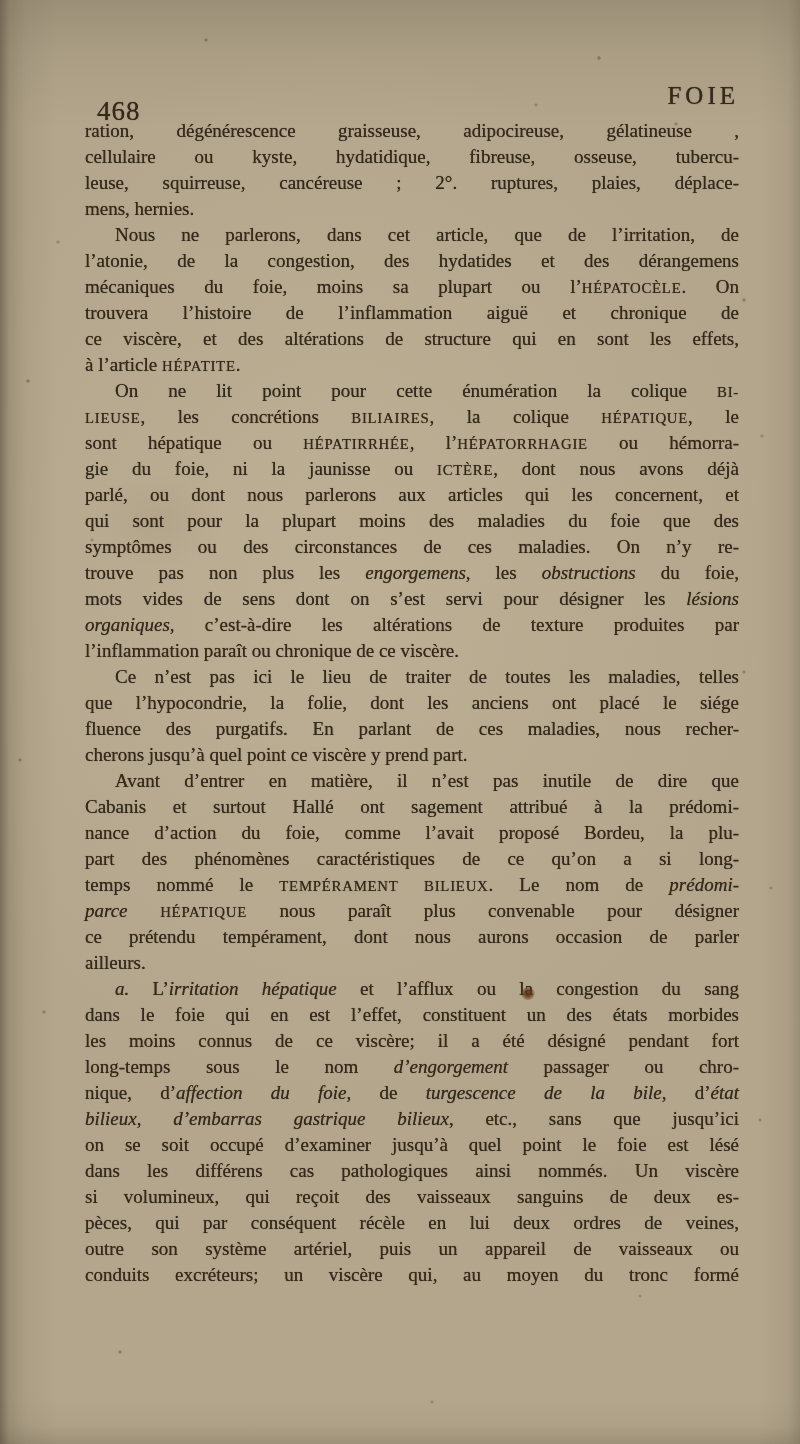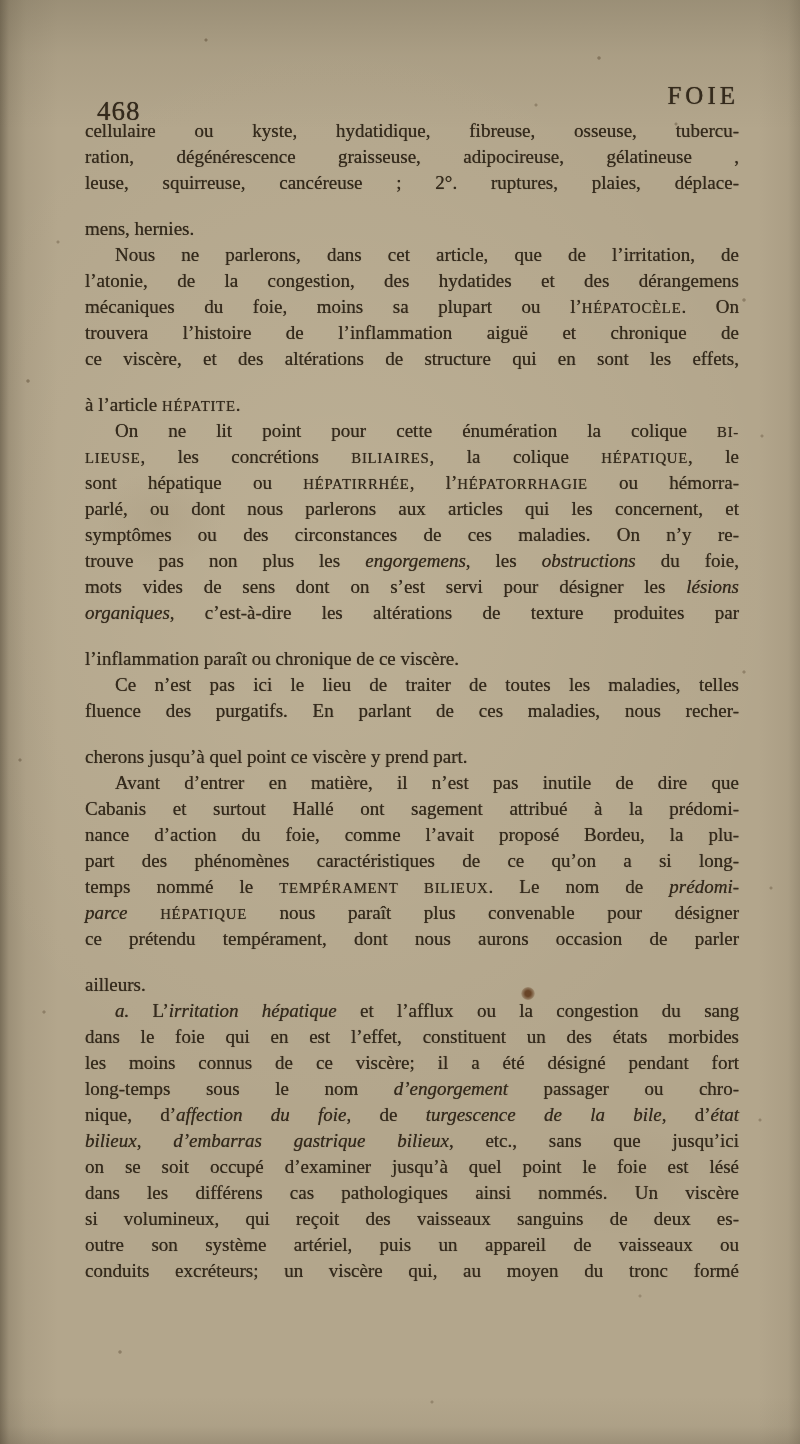--- a/index.html
+++ b/index.html
@@ -55,76 +55,80 @@
   .running-title{
     text-align:right;font-size:25px;letter-spacing:4px;
     text-shadow:0 0 0.9px rgba(52,42,28,0.95);
   }
   .text-block{
     position:absolute;left:85px;top:118px;width:654px;
     font-size:19px;line-height:26px;
     text-shadow:0 0 0.7px rgba(52,42,28,0.85);
   }
   .line{height:26px;text-align:justify;text-align-last:justify;}
-  .line.end{text-align:left;text-align-last:left;margin-top:20px;}
+  .line.end{text-align:left;text-align-last:left;}
   .line.indent{text-indent:30px;}
   .sc{font-size:0.78em;letter-spacing:0.05em;}
   .i{font-style:italic;}
   .ink-blot{
     position:absolute;left:521px;top:987px;width:14px;height:13px;border-radius:50%;
     background:radial-gradient(circle, rgba(92,52,22,0.85) 0 30%, rgba(92,52,22,0.38) 60%, transparent 78%);
   }
 </style>
 </head>
 <body>
 
 <div class="page">
   <div class="edge-shade"></div>
   <div class="speckles"></div>
   <header class="page-header">
     <span class="page-number">468</span>
     <div class="running-title">FOIE</div>
   </header>
   <main class="text-block" id="text-block">
+      <div class="line"><span>ration, dégénérescence graisseuse, adipocireuse, gélatineuse ,</span></div>
       <div class="line"><span>cellulaire ou kyste, hydatidique, fibreuse, osseuse, tubercu-</span></div>
-      <div class="line"><span>ration, dégénérescence graisseuse, adipocireuse, gélatineuse ,</span></div>
       <div class="line"><span>leuse, squirreuse, cancéreuse ; 2°. ruptures, plaies, déplace-</span></div>
       <div class="line end"><span>mens, hernies.</span></div>
       <div class="line indent"><span>Nous ne parlerons, dans cet article, que de l’irritation, de</span></div>
       <div class="line"><span>l’atonie, de la congestion, des hydatides et des dérangemens</span></div>
       <div class="line"><span>mécaniques du foie, moins sa plupart ou l’</span><span class="sc">HÉPATOCÈLE</span><span>. On</span></div>
       <div class="line"><span>trouvera l’histoire de l’inflammation aiguë et chronique de</span></div>
       <div class="line"><span>ce viscère, et des altérations de structure qui en sont les effets,</span></div>
       <div class="line end"><span>à l’article </span><span class="sc">HÉPATITE</span><span>.</span></div>
       <div class="line indent"><span>On ne lit point pour cette énumération la colique </span><span class="sc">BI-</span></div>
       <div class="line"><span class="sc">LIEUSE</span><span>, les concrétions </span><span class="sc">BILIAIRES</span><span>, la colique </span><span class="sc">HÉPATIQUE</span><span>, le</span></div>
       <div class="line"><span>sont hépatique ou </span><span class="sc">HÉPATIRRHÉE</span><span>, l’</span><span class="sc">HÉPATORRHAGIE</span><span> ou hémorra-</span></div>
+      <div class="line"><span>gie du foie, ni la jaunisse ou </span><span class="sc">ICTÈRE</span><span>, dont nous avons déjà</span></div>
       <div class="line"><span>parlé, ou dont nous parlerons aux articles qui les concernent, et</span></div>
+      <div class="line"><span>qui sont pour la plupart moins des maladies du foie que des</span></div>
       <div class="line"><span>symptômes ou des circonstances de ces maladies. On n’y re-</span></div>
       <div class="line"><span>trouve pas non plus les </span><span class="i">engorgemens</span><span>, les </span><span class="i">obstructions</span><span> du foie,</span></div>
       <div class="line"><span>mots vides de sens dont on s’est servi pour désigner les </span><span class="i">lésions</span></div>
       <div class="line"><span class="i">organiques</span><span>, c’est-à-dire les altérations de texture produites par</span></div>
       <div class="line end"><span>l’inflammation paraît ou chronique de ce viscère.</span></div>
       <div class="line indent"><span>Ce n’est pas ici le lieu de traiter de toutes les maladies, telles</span></div>
+      <div class="line"><span>que l’hypocondrie, la folie, dont les anciens ont placé le siége</span></div>
       <div class="line"><span>fluence des purgatifs. En parlant de ces maladies, nous recher-</span></div>
       <div class="line end"><span>cherons jusqu’à quel point ce viscère y prend part.</span></div>
       <div class="line indent"><span>Avant d’entrer en matière, il n’est pas inutile de dire que</span></div>
       <div class="line"><span>Cabanis et surtout Hallé ont sagement attribué à la prédomi-</span></div>
       <div class="line"><span>nance d’action du foie, comme l’avait proposé Bordeu, la plu-</span></div>
       <div class="line"><span>part des phénomènes caractéristiques de ce qu’on a si long-</span></div>
       <div class="line"><span>temps nommé le </span><span class="sc">TEMPÉRAMENT BILIEUX</span><span>. Le nom de </span><span class="i">prédomi-</span></div>
       <div class="line"><span class="i">parce</span><span> </span><span class="sc">HÉPATIQUE</span><span> nous paraît plus convenable pour désigner</span></div>
       <div class="line"><span>ce prétendu tempérament, dont nous aurons occasion de parler</span></div>
       <div class="line end"><span>ailleurs.</span></div>
       <div class="line indent"><span class="i">a.</span><span> L’</span><span class="i">irritation hépatique</span><span> et l’afflux ou la congestion du sang</span></div>
       <div class="line"><span>dans le foie qui en est l’effet, constituent un des états morbides</span></div>
       <div class="line"><span>les moins connus de ce viscère; il a été désigné pendant fort</span></div>
       <div class="line"><span>long-temps sous le nom </span><span class="i">d’engorgement</span><span> passager ou chro-</span></div>
       <div class="line"><span>nique, d’</span><span class="i">affection du foie</span><span>, de </span><span class="i">turgescence de la bile</span><span>, d’</span><span class="i">état</span></div>
       <div class="line"><span class="i">bilieux</span><span>, </span><span class="i">d’embarras gastrique bilieux</span><span>, etc., sans que jusqu’ici</span></div>
       <div class="line"><span>on se soit occupé d’examiner jusqu’à quel point le foie est lésé</span></div>
       <div class="line"><span>dans les différens cas pathologiques ainsi nommés. Un viscère</span></div>
       <div class="line"><span>si volumineux, qui reçoit des vaisseaux sanguins de deux es-</span></div>
+      <div class="line"><span>pèces, qui par conséquent récèle en lui deux ordres de veines,</span></div>
       <div class="line"><span>outre son système artériel, puis un appareil de vaisseaux ou</span></div>
       <div class="line"><span>conduits excréteurs; un viscère qui, au moyen du tronc formé</span></div>
     </main>
   <div class="ink-blot"></div>
 </div>
 
 </body></html>

